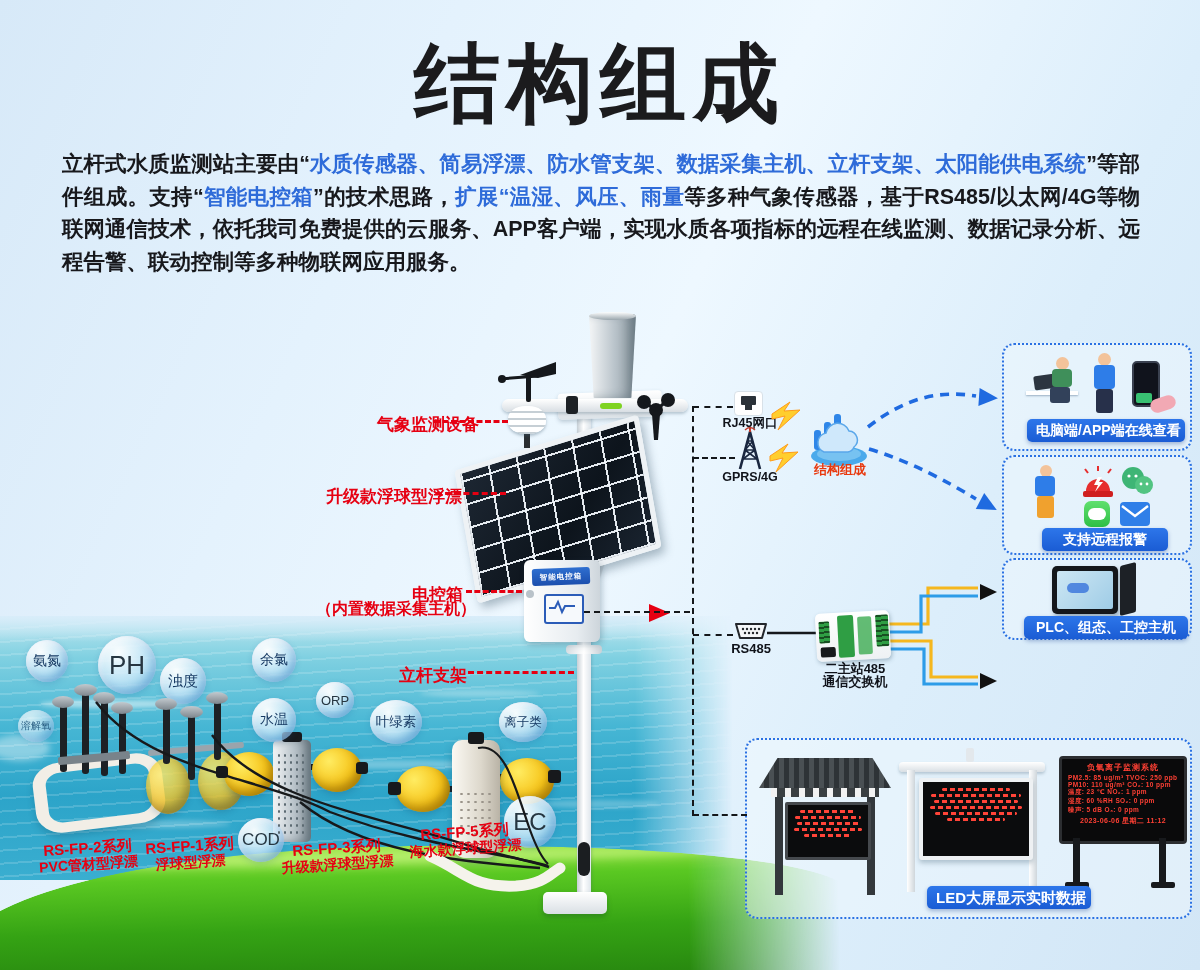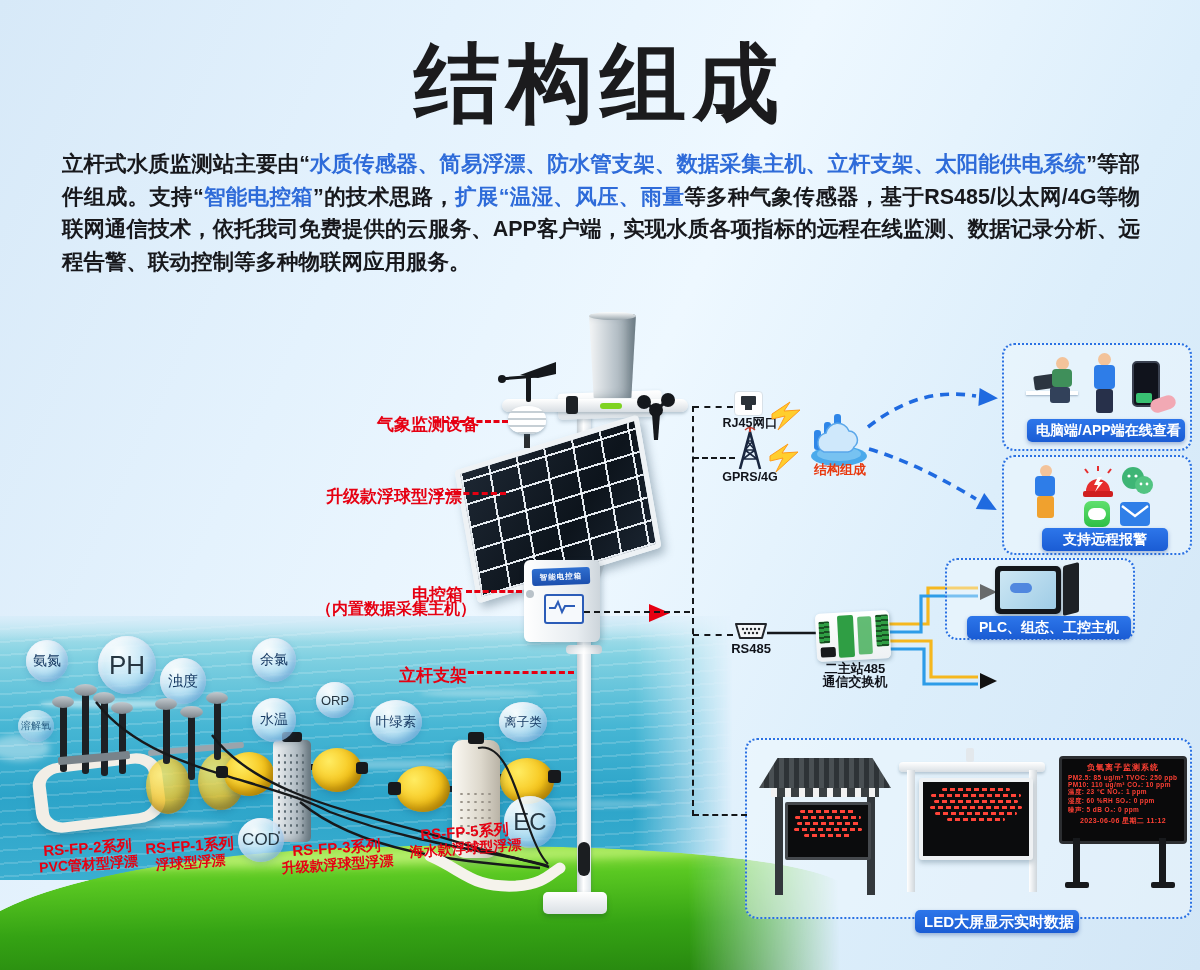--- a/index.html
+++ b/index.html
@@ -312,21 +312,21 @@
       <div style="position:absolute;left:4px;top:7px;width:18px;height:12px;border-radius:6px;background:#fff;"></div>
     </div>
     <div class="abs" style="left:116px;top:45px;width:30px;height:24px;border-radius:4px;background:#2f7fe8;">
       <svg width="30" height="24">
           <polyline points="2,4 15,14 28,4" fill="none" stroke="#fff" stroke-width="2.4"></polyline>
         </svg>
     </div>
     <div class="btn" style="left:38px;top:71px;width:108px;">支持远程报警</div>
   </div>
 
-  <div class="panel" style="left:945px;top:558px;width:186px;height:78px;">
+  <div class="panel" style="left:1002px;top:558px;width:186px;height:78px;">
     <div class="abs" style="left:48px;top:6px;width:66px;height:48px;background:#14171b;border-radius:5px;box-shadow:2px 3px 5px rgba(40,70,90,.4);">
       <div style="position:absolute;left:5px;top:5px;right:5px;bottom:5px;background:linear-gradient(135deg,#cde7f4,#9fcce6);border-radius:2px;">
         <div style="position:absolute;left:10px;top:12px;width:22px;height:10px;background:#2e6bd9;border-radius:5px;opacity:.75;"></div>
       </div>
     </div>
     <div class="abs" style="left:116px;top:4px;width:16px;height:50px;background:#1d2126;transform:skewY(-14deg);border-radius:2px;"></div>
     <div class="btn" style="left:20px;top:56px;width:146px;">PLC、组态、工控主机</div>
   </div>
 
 
@@ -365,21 +365,21 @@
         <div class="ledboard">温度: 23 ℃  NO₂: 1 ppm</div>
         <div class="ledboard">湿度: 60 %RH  SO₂: 0 ppm</div>
         <div class="ledboard">噪声: 5 dB  O₃: 0 ppm</div>
       </div>
       <div class="ledboard" style="text-align:center;font-size:7px;">2023-06-06 星期二 11:12</div>
     </div>
     <div class="abs" style="left:326px;top:98px;width:7px;height:46px;background:#17191c;"></div>
     <div class="abs" style="left:412px;top:98px;width:7px;height:46px;background:#17191c;"></div>
     <div class="abs" style="left:318px;top:142px;width:24px;height:6px;background:#17191c;border-radius:2px;"></div>
     <div class="abs" style="left:404px;top:142px;width:24px;height:6px;background:#17191c;border-radius:2px;"></div>
-    <div class="btn" style="left:168px;top:146px;width:146px;font-size:15px;margin-top:24px;">LED大屏显示实时数据</div>
+    <div class="btn" style="left:180px;top:146px;width:146px;font-size:15px;">LED大屏显示实时数据</div>
   </div>
 
   <div class="bubble" style="left:26px;top:640px;width:42px;height:42px;font-size:14px;">
       <span>氨氮</span>
     </div>
   <div class="bubble latin" style="left:98px;top:636px;width:58px;height:58px;font-size:26px;">
       <span>PH</span>
     </div>
   <div class="bubble" style="left:160px;top:658px;width:46px;height:46px;font-size:15px;">
       <span>浊度</span>

